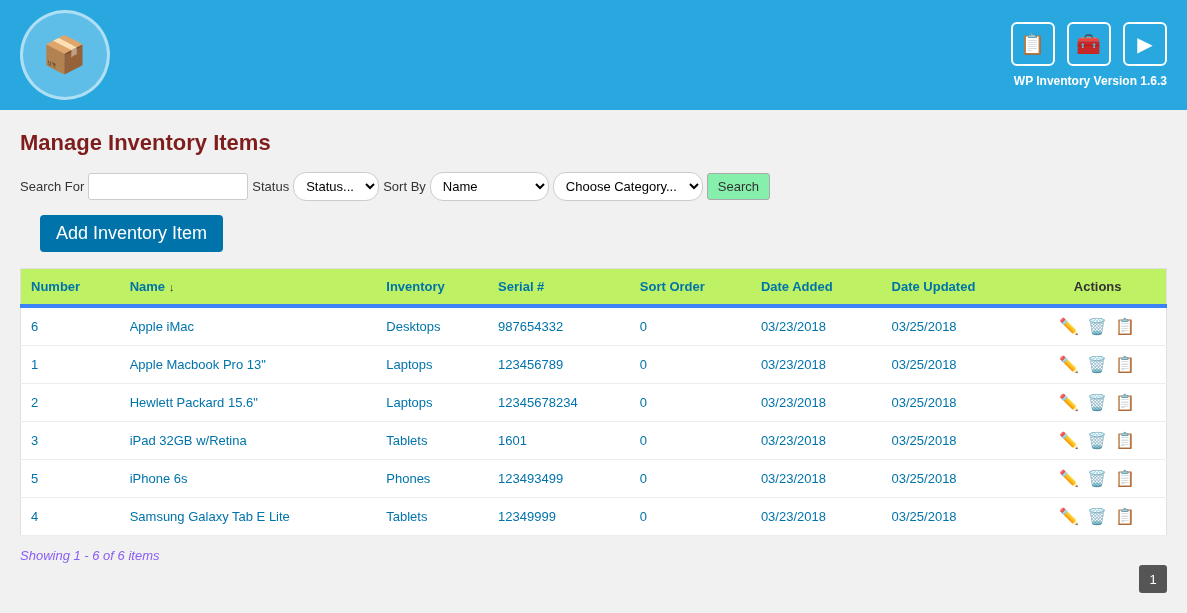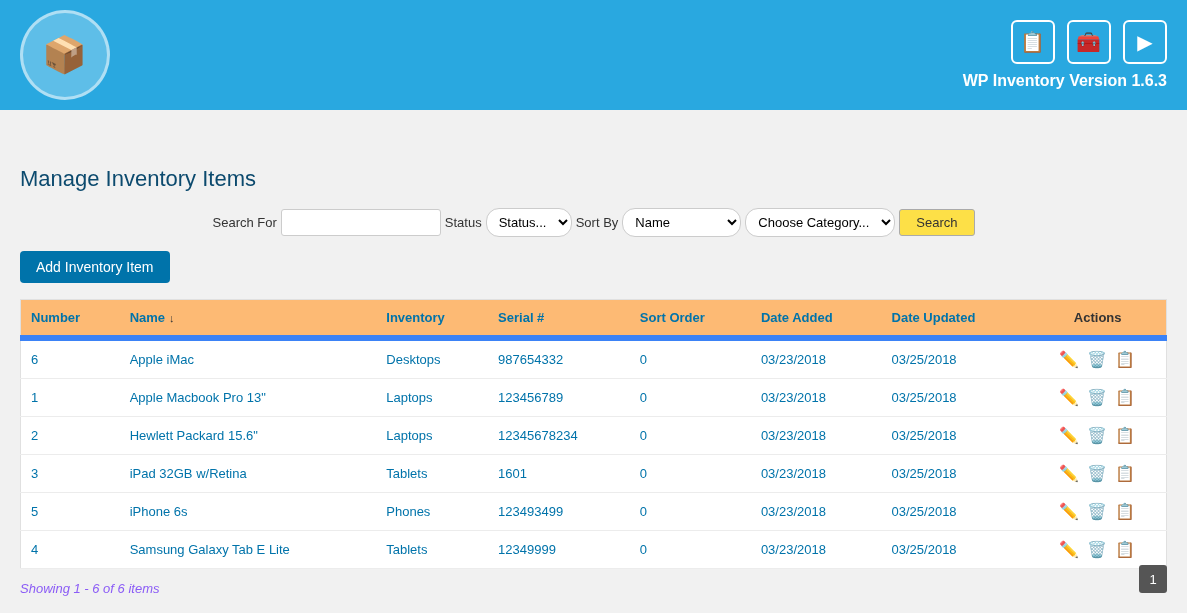--- a/index.html
+++ b/index.html
@@ -50,45 +50,43 @@
       border-radius: 6px;
       display: flex;
       align-items: center;
       justify-content: center;
       cursor: pointer;
       color: white;
       font-size: 20px;
     }
     .header-version {
       color: white;
-      font-size: 16px;
+      font-size: 12px;
       font-weight: bold;
     }
 
     
     .main-content {
       padding: 20px 20px;
       max-width: 1187px;
     }
     .page-title {
       font-size: 22px;
-      font-weight: normal;
-      color: #0c4a6e;
+      font-weight: bold;
+      color: #7f1d1d;
       margin-bottom: 16px;
-      margin-top: 36px;
     }
 
     
     .toolbar {
       display: flex;
       align-items: center;
       gap: 4px;
       margin-bottom: 14px;
       flex-wrap: wrap;
-      justify-content: center;
     }
     .toolbar-label {
       font-size: 13px;
       color: #333;
     }
     .toolbar input[type="text"] {
       border: 1px solid #ccc;
       padding: 5px 8px;
       border-radius: 3px;
       font-size: 13px;
@@ -97,51 +95,52 @@
     }
     .toolbar select {
       border: 1px solid #ccc;
       padding: 5px 8px;
       border-radius: 13px;
       font-size: 13px;
       background: white;
       cursor: pointer;
     }
     .search-btn {
-      background: #fde047;
+      background: #86efac;
       border: 1px solid #aaa;
       border-radius: 3px;
-      padding: 5px 16px;
+      padding: 5px 10px;
       font-size: 13px;
       cursor: pointer;
       color: #333;
     }
 
     .add-btn {
       background: #0073aa;
       color: white;
       border: none;
       border-radius: 4px;
       padding: 8px 16px;
-      font-size: 14px;
+      font-size: 18px;
       cursor: pointer;
       margin-bottom: 16px;
       display: inline-block;
+      margin-left: 20px;
     }
 
     
     .inventory-table {
       width: 100%;
       border-collapse: collapse;
       background: white;
       border: 1px solid #e0e0e0;
     }
     .inventory-table thead tr {
-      background: #fdba74;
-      border-bottom: 6px solid #3b82f6;
+      background: #bef264;
+      border-bottom: 4px solid #3b82f6;
     }
     .inventory-table th {
       padding: 10px 10px;
       text-align: left;
       font-size: 13px;
       font-weight: bold;
       border-bottom: 1px solid #ddd;
       color: #0073aa;
     }
     .inventory-table th a {

